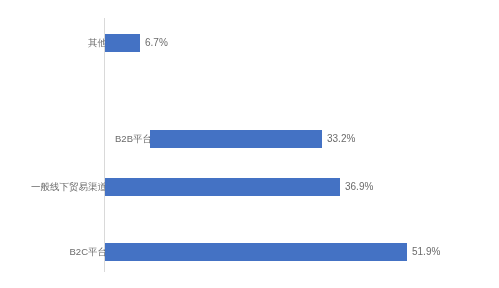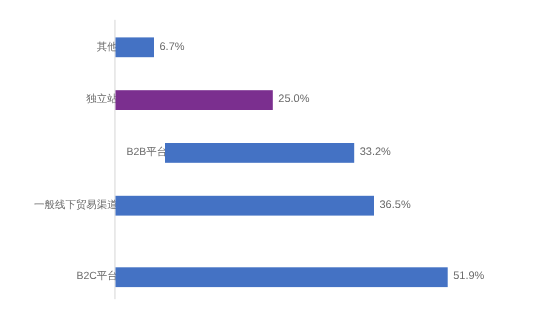--- a/index.html
+++ b/index.html
@@ -77,36 +77,31 @@
   <div class="axis-line"></div>
 
   <div class="bars-area">
 
     <div class="bar-row" style="top:33px;">
       <div class="cat-label">其他</div>
       <div class="bar" style="width:35px;"></div>
       <div class="bar-value" style="left:145px;">6.7%</div>
     </div>
 
-    <div class="bar-row" style="top:81px;">
-      <div class="cat-label">独立站</div>
-      <div class="bar highlight" style="width:143px;"></div>
-      <div class="bar-value" style="left:253px;">25.0%</div>
-    </div>
 
     <div class="bar-row" style="top:129px;margin-left:45px;">
       <div class="cat-label">B2B平台</div>
       <div class="bar" style="width:172px;"></div>
       <div class="bar-value" style="left:282px;">33.2%</div>
     </div>
 
     <div class="bar-row" style="top:177px;">
       <div class="cat-label">一般线下贸易渠道</div>
       <div class="bar" style="width:235px;"></div>
-      <div class="bar-value" style="left:345px;">36.5%</div>
+      <div class="bar-value" style="left:345px;">36.9%</div>
     </div>
 
     <div class="bar-row" style="top:242px;">
       <div class="cat-label">B2C平台</div>
       <div class="bar" style="width:302px;"></div>
       <div class="bar-value" style="left:412px;">51.9%</div>
     </div>
 
   </div>
 </div>

